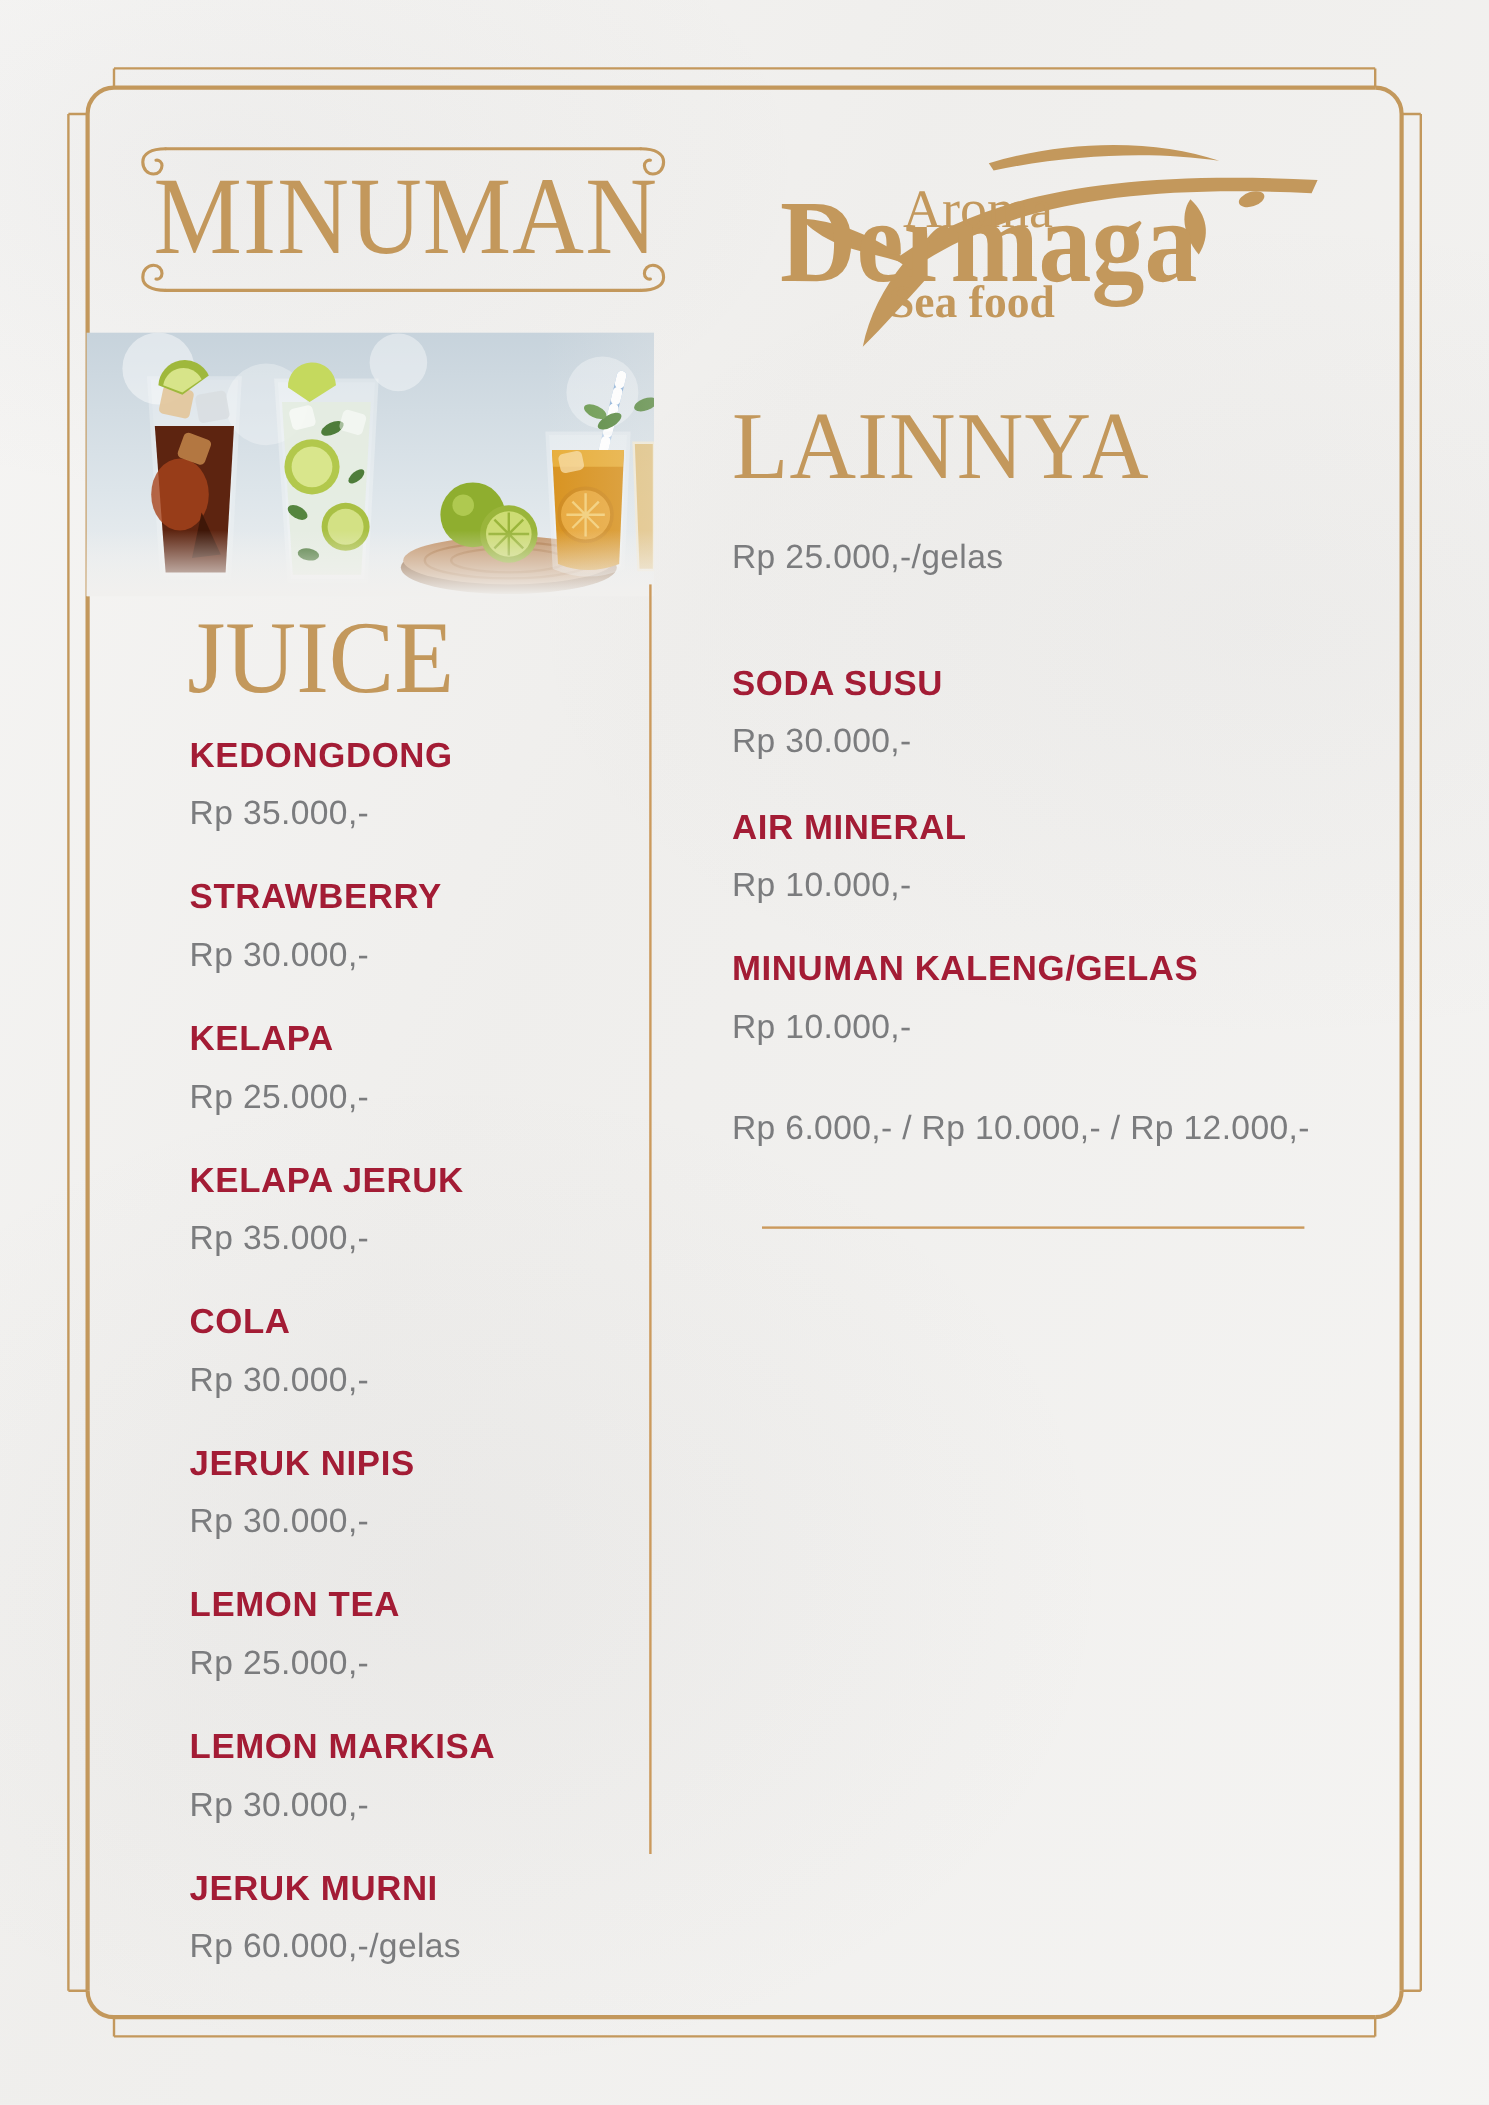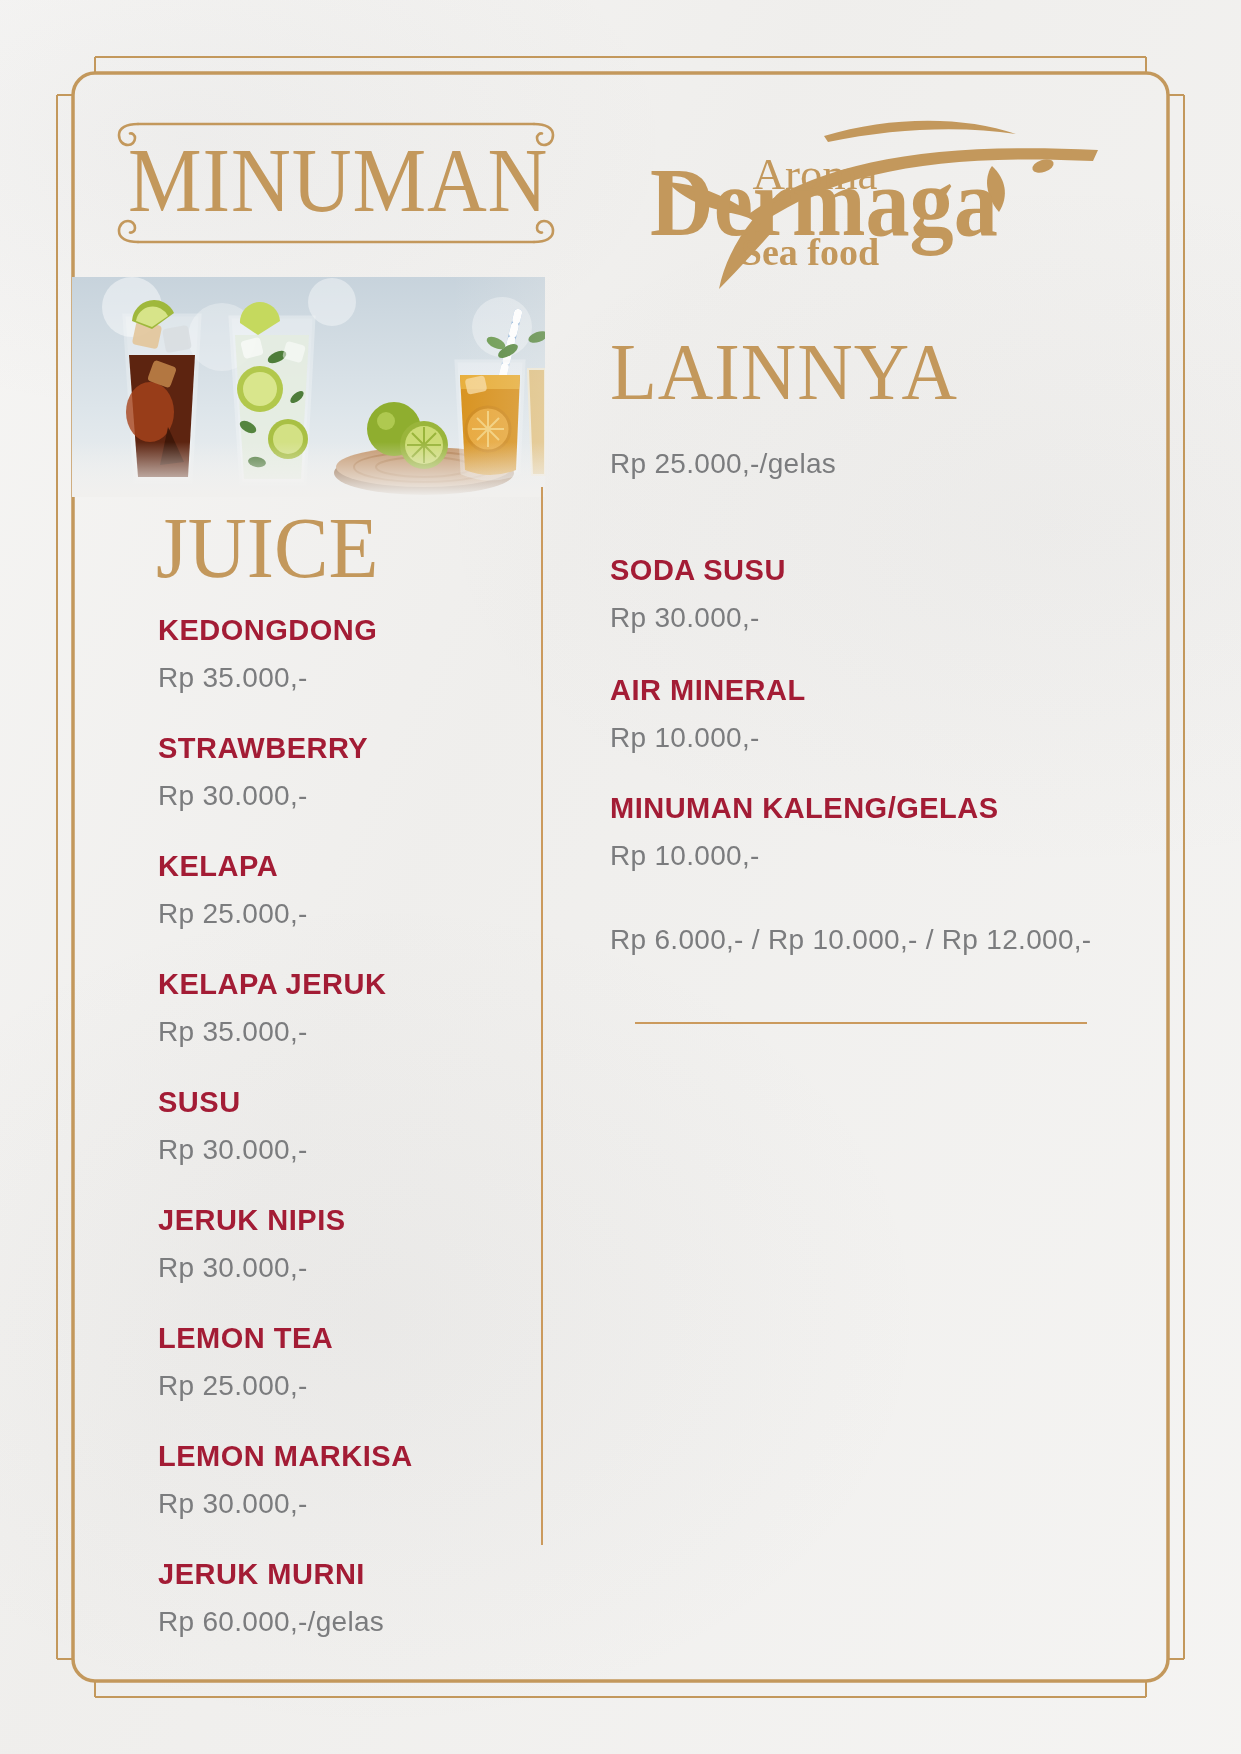--- a/index.html
+++ b/index.html
@@ -204,21 +204,21 @@
 </div>
 <div class="menu-item col-left" style="top:848px">
   <div class="item-name">KELAPA</div>
   <div class="item-price">Rp 25.000,-</div>
 </div>
 <div class="menu-item col-left" style="top:966px">
   <div class="item-name">KELAPA JERUK</div>
   <div class="item-price">Rp 35.000,-</div>
 </div>
 <div class="menu-item col-left" style="top:1084px">
-  <div class="item-name">SUSU</div>
+  <div class="item-name">COLA</div>
   <div class="item-price">Rp 30.000,-</div>
 </div>
 <div class="menu-item col-left" style="top:1202px">
   <div class="item-name">JERUK NIPIS</div>
   <div class="item-price">Rp 30.000,-</div>
 </div>
 <div class="menu-item col-left" style="top:1320px">
   <div class="item-name">LEMON TEA</div>
   <div class="item-price">Rp 25.000,-</div>
 </div>

